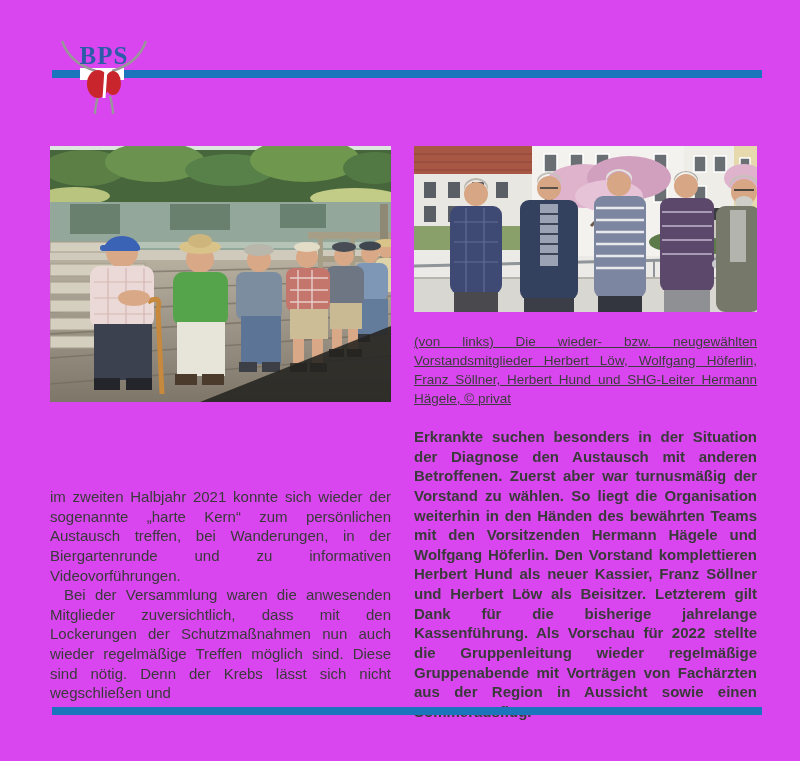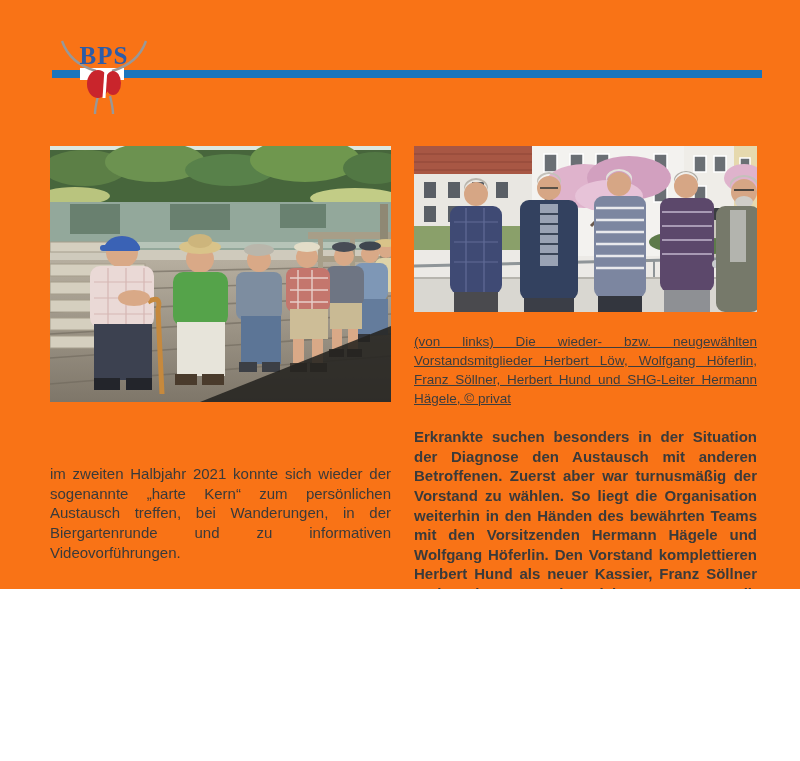--- a/index.html
+++ b/index.html
@@ -1,37 +1,37 @@
 <!DOCTYPE html>
 <html lang="de"><head>
 <meta charset="utf-8">
 <style>
   html,body{margin:0;padding:0;background:#ffffff;}
   .page{
-    position:relative;width:800px;height:589px;background:#f97316;
+    position:relative;width:800px;height:761px;background:#d946ef;
     font-family:"Liberation Sans", sans-serif;color:#3a3a3a;overflow:hidden;
   }
   .rule{position:absolute;left:52px;width:710px;height:8px;background:#1b75bc;}
   .rule-top{top:70px;}
   .rule-bottom{top:707px;}
   .logo{position:absolute;left:46px;top:34px;width:116px;height:82px;}
   .photo{position:absolute;overflow:hidden;background:#dfe3da;}
   .photo-left{left:50px;top:146px;width:341px;height:256px;}
   .photo-right{left:414px;top:146px;width:343px;height:166px;}
   .caption{
     position:absolute;font-size:13.5px;line-height:1.42;color:#3d3d3d;
     text-align:justify;hyphens:auto;
   }
   .caption-left{left:50px;top:407px;width:341px;}
   .caption-right{left:414px;top:318px;width:343px;text-decoration:underline;}
   .col{
     position:absolute;font-size:15px;line-height:1.31;color:#3a3a3a;
     text-align:justify;hyphens:auto;
   }
-  .col-left{left:50px;top:464px;width:341px;}
+  .col-left{left:50px;top:487px;width:341px;}
   .col-right{left:414px;top:427px;width:343px;font-weight:bold;}
   .col p{margin:0;padding:0;}
   .col p.indent{text-indent:14px;}
 </style>
 </head>
 <body>
 
 <div class="page">
 
   <div class="rule rule-top"></div>
@@ -320,20 +320,21 @@
         <rect x="302" y="60" width="44" height="106" rx="9" fill="#76796a"></rect>
         <rect x="316" y="64" width="16" height="52" fill="#b3b4ae"></rect>
       </g>
     </svg>
   </div>
 
   <p class="caption caption-right">(von links) Die wieder- bzw. neugewählten Vorstandsmitglieder Herbert Löw, Wolfgang Höferlin, Franz Söllner, Herbert Hund und SHG-Leiter Hermann Hägele, © privat</p>
 
   <div class="col col-left">
     <p>im zweiten Halbjahr 2021 konnte sich wieder der sogenannte „harte Kern“ zum persönlichen Austausch treffen, bei Wanderungen, in der Biergartenrunde und zu informativen Videovorführungen.</p>
+    <p class="indent">Bei der Versammlung waren die anwesenden Mitglieder zuversichtlich, dass mit den Lockerungen der Schutzmaßnahmen nun auch wieder regelmäßige Treffen möglich sind. Diese sind nötig. Denn der Krebs lässt sich nicht wegschließen und</p>
   </div>
   <div class="col col-right">
     <p>Erkrankte suchen besonders in der Situation der Diagnose den Austausch mit anderen Betroffenen. Zuerst aber war turnusmäßig der Vorstand zu wählen. So liegt die Organisation weiterhin in den Händen des bewährten Teams mit den Vorsitzenden Hermann Hägele und Wolfgang Höferlin. Den Vorstand komplettieren Herbert Hund als neuer Kassier, Franz Söllner und Herbert Löw als Beisitzer. Letzterem gilt Dank für die bisherige jahrelange Kassenführung. Als Vorschau für 2022 stellte die Gruppenleitung wieder regelmäßige Gruppenabende mit Vorträgen von Fachärzten aus der Region in Aussicht sowie einen Sommerausflug.</p>
   </div>
 
   <div class="rule rule-bottom"></div>
 
 </div>
 
 </body></html>

